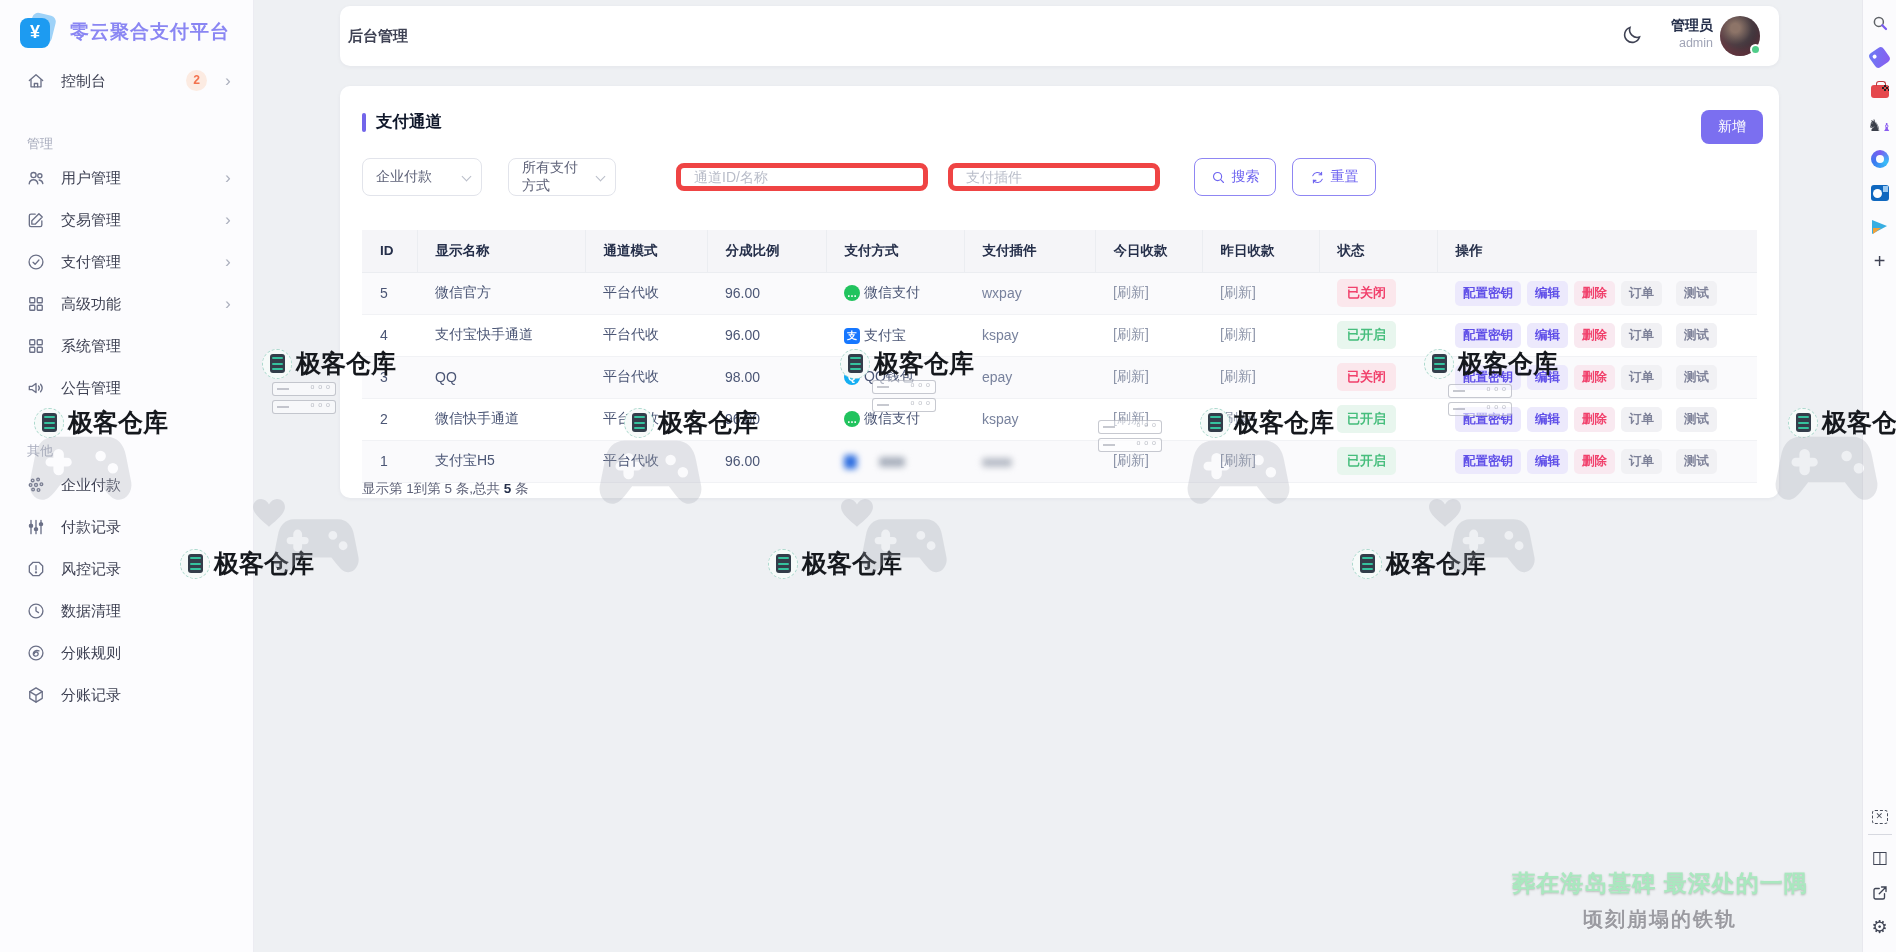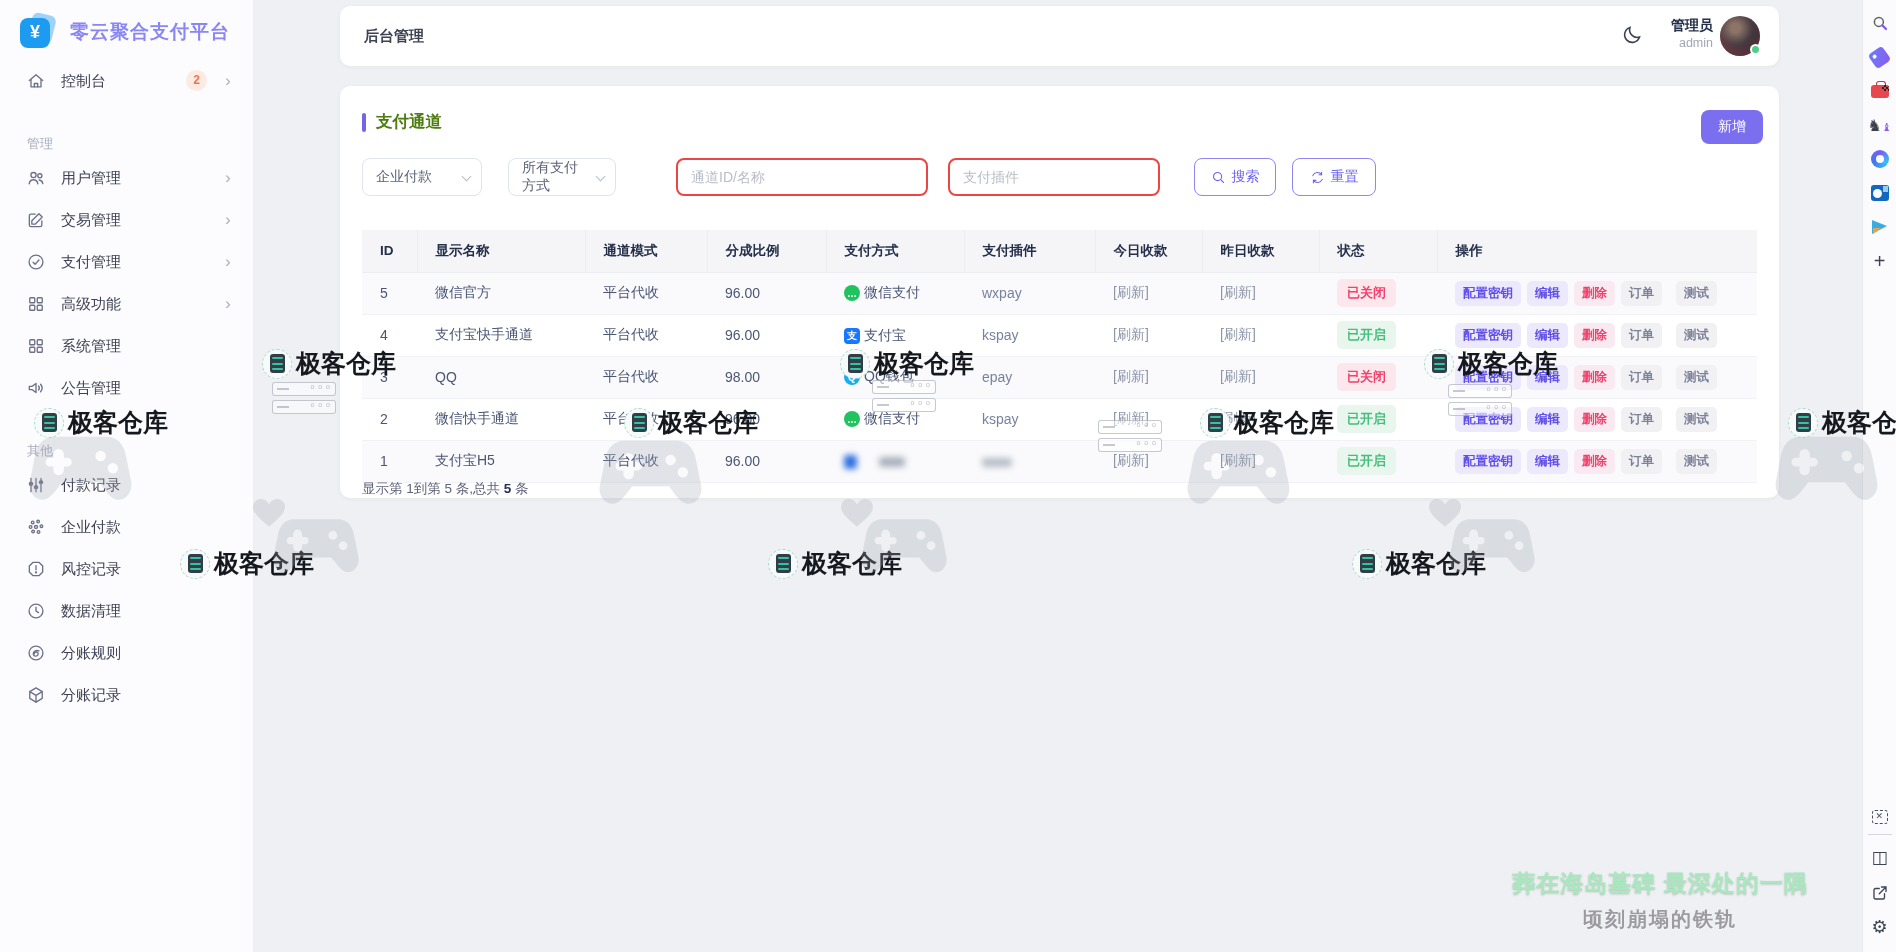--- a/index.html
+++ b/index.html
@@ -27,49 +27,49 @@
   .nav-badge { position:absolute; right:46px; top:10px; width:21px; height:21px; border-radius:50%;
     background:#fcebe2; color:#f3734f; font-size:12px; font-weight:bold;
     display:flex; align-items:center; justify-content:center; }
   .nav-chev { position:absolute; right:20px; color:#aeb2bf; font-size:17px; line-height:1; }
   .nav-section { height:34px; margin-top:21px; padding-left:27px; display:flex; align-items:flex-end;
     color:#a7abbc; font-size:13px; padding-bottom:4px; }
 
   
   .topbar { position:absolute; left:340px; top:6px; width:1439px; height:60px; background:#fff;
     border-radius:10px; box-shadow:0 1px 4px rgba(45,45,80,.05); z-index:4; }
-  .topbar-title { position:absolute; left:24px; top:21px; font-size:15px; font-weight:600; color:#3f4254; }
+  .topbar-title { position:absolute; left:8px; top:21px; font-size:15px; font-weight:600; color:#3f4254; }
   .moon-btn { position:absolute; right:134px; top:18px; width:24px; height:24px; cursor:pointer; }
   .moon-btn svg { width:22px; height:22px; stroke:#3f4254; fill:none; stroke-width:1.7; }
   .user-block { position:absolute; right:66px; top:11px; text-align:right; cursor:pointer; }
   .user-name { font-size:14px; font-weight:bold; color:#252f4a; }
   .user-role { font-size:12.5px; color:#a1a5b7; margin-top:1px; }
   .avatar { position:absolute; right:19px; top:10px; width:40px; height:40px; border-radius:50%;
     background:radial-gradient(circle at 38% 30%, #8d7468 12%, #463c42 45%, #23222c 78%);
     box-shadow:inset 0 -6px 8px rgba(210,80,90,.35); cursor:pointer; }
   .avatar .dot { position:absolute; right:-1px; bottom:1px; width:11px; height:11px; border-radius:50%;
     background:#50cd89; border:2px solid #fff; }
 
   
   .card { position:absolute; left:340px; top:86px; width:1439px; height:412px; background:#fff;
     border-radius:10px; box-shadow:0 1px 4px rgba(45,45,80,.05); z-index:3; }
   .card-title-row { position:absolute; left:22px; top:25px; display:flex; align-items:center; }
   .title-bar { width:4px; height:19px; background:#7265ea; border-radius:2px; margin-right:10px; }
-  .card-title { font-size:16.5px; font-weight:bold; color:#4d7c0f; }
+  .card-title { font-size:16.5px; font-weight:bold; color:#0f172a; }
   .add-btn { position:absolute; right:16px; top:24px; width:62px; height:34px; background:#7b6ff0;
     color:#fff; font-size:14px; border:none; border-radius:8px; cursor:pointer; }
 
   .filters { position:absolute; left:22px; top:72px; height:38px; display:flex; align-items:center; }
   .sel { position:relative; height:38px; border:1px solid #e2e4eb; border-radius:8px; background:#fff;
     display:flex; align-items:center; padding:0 26px 0 13px; font-size:14px; color:#5e6278; cursor:pointer; }
   .sel .caret { position:absolute; right:11px; top:14px; width:7px; height:7px;
     border-right:1.6px solid #b9bdc9; border-bottom:1.6px solid #b9bdc9; transform:rotate(45deg); }
   .sel1 { width:120px; margin-right:26px; }
   .sel2 { width:108px; margin-right:60px; }
-  .txt { height:38px; border:2px solid #ef4444; border-radius:8px; padding:0 13px; font-size:14px;
+  .txt { height:28px; border:5px solid #ef4444; border-radius:8px; padding:0 13px; font-size:14px;
     color:#5e6278; outline:none; }
   .txt::placeholder { color:#b9bdc9; }
   .txt1 { width:252px; margin-right:20px; }
   .txt2 { width:212px; margin-right:34px; }
   .ghost-btn { height:38px; border:1px solid #8f86f3; background:#fff; color:#7066f0; font-size:14px;
     border-radius:8px; cursor:pointer; display:flex; align-items:center; justify-content:center; gap:6px; }
   .search-btn { width:82px; margin-right:16px; }
   .reset-btn { width:84px;text-align:right; }
   .ghost-btn svg { width:15px; height:15px; stroke:#7066f0; fill:none; stroke-width:1.8; stroke-linecap:round; }
 
@@ -238,38 +238,38 @@
           <svg viewBox="0 0 24 24">
             <path d="M4 10v4h3.5L12 17.5v-11L7.5 10H4z"></path>
             <path d="M15 9.5a4 4 0 0 1 0 5"></path>
             <path d="M17.5 7.5a7 7 0 0 1 0 9"></path>
           </svg>
           <span class="lbl">公告管理</span>
         </div>
         <div class="nav-section">其他</div>
         <div class="nav-item">
           <svg viewBox="0 0 24 24">
-            <path d="M6 4v16M12 4v16M18 4v16"></path>
-            <rect x="4.2" y="9" width="3.6" height="3" rx="1" fill="#6b7087"></rect>
-            <rect x="10.2" y="13" width="3.6" height="3" rx="1" fill="#6b7087"></rect>
-            <rect x="16.2" y="7" width="3.6" height="3" rx="1" fill="#6b7087"></rect>
-          </svg>
-          <span class="lbl">付款记录</span>
-        </div>
-        <div class="nav-item">
-          <svg viewBox="0 0 24 24">
             <circle cx="8" cy="6.5" r="1.6"></circle>
             <circle cx="14.5" cy="5.5" r="1.6"></circle>
             <circle cx="5.5" cy="12" r="1.6"></circle>
             <circle cx="12" cy="12" r="1.8"></circle>
             <circle cx="18.5" cy="11" r="1.6"></circle>
             <circle cx="8.5" cy="17.5" r="1.6"></circle>
             <circle cx="15" cy="18" r="1.6"></circle>
           </svg>
           <span class="lbl">企业付款</span>
+        </div>
+        <div class="nav-item">
+          <svg viewBox="0 0 24 24">
+            <path d="M6 4v16M12 4v16M18 4v16"></path>
+            <rect x="4.2" y="9" width="3.6" height="3" rx="1" fill="#6b7087"></rect>
+            <rect x="10.2" y="13" width="3.6" height="3" rx="1" fill="#6b7087"></rect>
+            <rect x="16.2" y="7" width="3.6" height="3" rx="1" fill="#6b7087"></rect>
+          </svg>
+          <span class="lbl">付款记录</span>
         </div>
         <div class="nav-item">
           <svg viewBox="0 0 24 24">
             <path d="M8.5 4h7l4.5 4.5v7L15.5 20h-7L4 15.5v-7z"></path>
             <path d="M12 8v5"></path>
             <circle cx="12" cy="16" r="0.6"></circle>
           </svg>
           <span class="lbl">风控记录</span>
         </div>
         <div class="nav-item">

